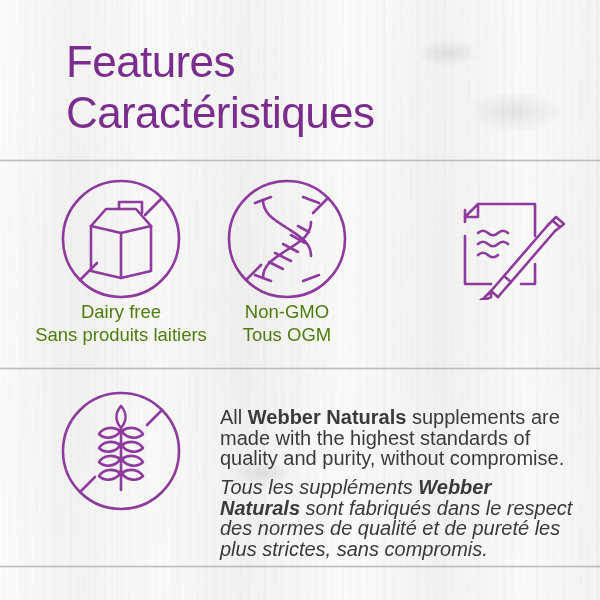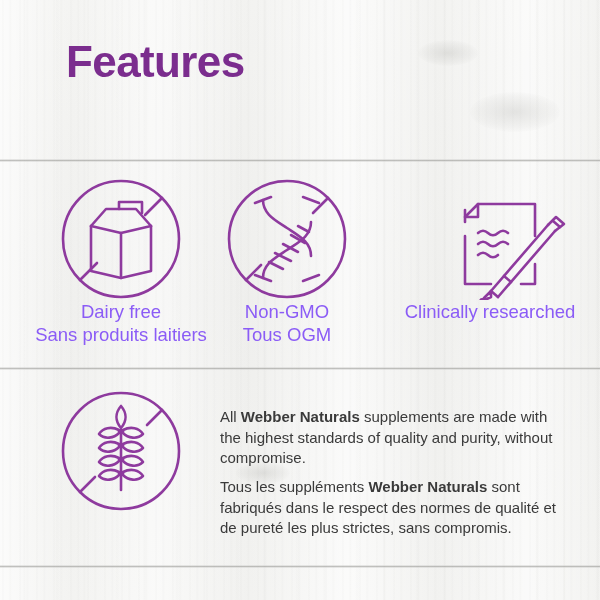--- a/index.html
+++ b/index.html
@@ -39,51 +39,52 @@
   }
   .seam{position:absolute;left:0;width:600px;height:3px;
     background:linear-gradient(180deg,rgba(255,255,255,.55) 0%,rgba(138,138,134,.55) 45%,rgba(120,120,116,.38) 62%,rgba(255,255,255,.5) 100%);
   }
   .knot{position:absolute;border-radius:50%;
     background:radial-gradient(ellipse at 50% 50%,rgba(150,150,145,.22) 0%,rgba(150,150,145,.07) 55%,rgba(150,150,145,0) 75%);
   }
 
   
   .heading{position:absolute;left:66px;top:36px;color:#7b2d8e;
-    font-weight:bold;font-size:44px;line-height:51px;letter-spacing:-.6px;}
+    font-weight:normal;font-size:44px;line-height:51px;letter-spacing:-.6px;}
   .heading div{white-space:nowrap;}
 
   
   .cell{position:absolute;text-align:center;}
-  .label{color:#8b5cf6;font-size:18.5px;line-height:23px;white-space:nowrap;}
+  .label{color:#4d7c0f;font-size:18.5px;line-height:23px;white-space:nowrap;}
   .label .l2{display:block;text-align:center;}
 
   svg{display:block;}
 
   
-  .para{position:absolute;color:#3a3a3a;font-size:15px;line-height:20.5px;}
+  .para{position:absolute;color:#3a3a3a;font-size:20px;line-height:20.5px;}
   .para b{font-weight:bold;}
 </style>
 </head>
 <body>
 
 <div id="stage">
 
   <div class="wood"></div>
   <div class="grain"></div>
   <div class="grain2"></div>
   <div class="seam" style="top:159px"></div>
   <div class="seam" style="top:367px"></div>
   <div class="seam" style="top:565px"></div>
   <div class="knot" style="left:418px;top:40px;width:60px;height:26px;"></div>
   <div class="knot" style="left:470px;top:92px;width:90px;height:40px;"></div>
   <div class="knot" style="left:236px;top:462px;width:54px;height:22px;"></div>
 
   <div class="heading">
     <div>Features</div>
+    <div>Caractéristiques</div>
   </div>
 
   <div class="cell" style="left:21px;top:178px;width:200px;">
     <svg width="200" height="122" viewBox="0 0 200 122">
       <g fill="none" stroke="#8e3a9e" stroke-width="2.6" stroke-linecap="round" stroke-linejoin="round">
         <circle cx="100" cy="61" r="58"></circle>
 
         <line x1="59.0" y1="102.0" x2="76" y2="85"></line>
         <line x1="124" y1="37" x2="141.0" y2="20.0"></line>
 
@@ -151,21 +152,20 @@
         <path d="M114 98 L121 104"></path>
 
         <path d="M101 113 L94 120 L88 127 L95 122 L101 119 Z"></path>
         <circle cx="92" cy="123" r="1.6"></circle>
 
         <path d="M158 47 L166 39 L174 46 L165 53"></path>
         <path d="M163 43 L170 49"></path>
       </g>
     </svg>
     <div class="label">
-      <span>Clinically researched</span>
     </div>
   </div>
 
   <div class="cell" style="left:37px;top:390px;width:168px;">
     <svg width="168" height="122" viewBox="0 0 168 122">
       <g fill="none" stroke="#8e3a9e" stroke-width="2.6" stroke-linecap="round" stroke-linejoin="round">
         <circle cx="84" cy="61" r="58"></circle>
         <line x1="43.0" y1="102.0" x2="58" y2="87"></line>
         <line x1="110" y1="35" x2="125.0" y2="20.0"></line>
 
@@ -185,17 +185,17 @@
       </g>
     </svg>
     <div class="label">
     </div>
   </div>
 
   <div class="para" style="left:220px;top:407px;width:350px;">
     <span>All </span><b>Webber Naturals</b><span> supplements are made with the highest standards of quality and purity, without compromise.</span>
   </div>
 
-  <div class="para" style="left:220px;top:477px;width:355px;">
+  <div class="para" style="left:220px;top:477px;width:355px;font-style:italic;">
     <span>Tous les suppléments </span><b>Webber Naturals</b><span> sont fabriqués dans le respect des normes de qualité et de pureté les plus strictes, sans compromis.</span>
   </div>
 
 </div>
 
 </body></html>

